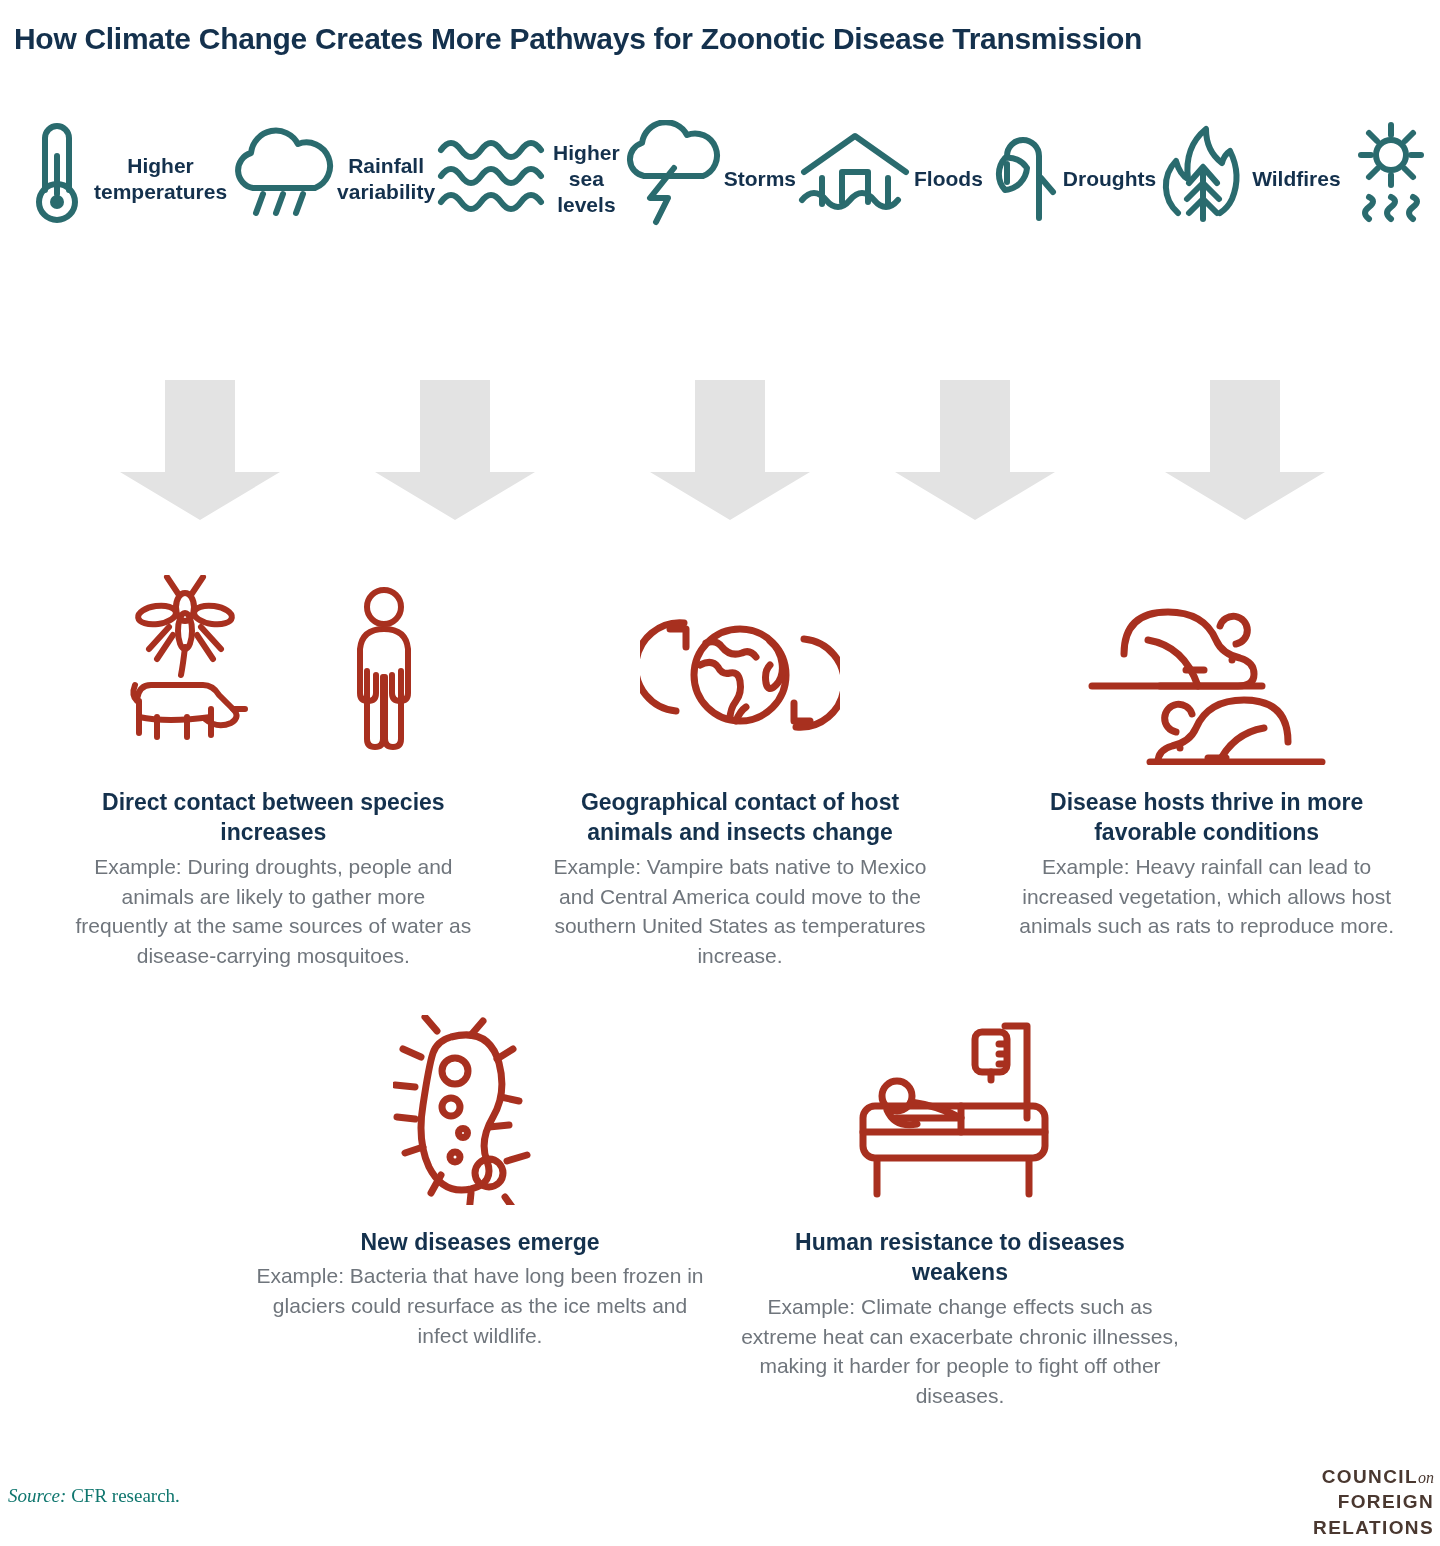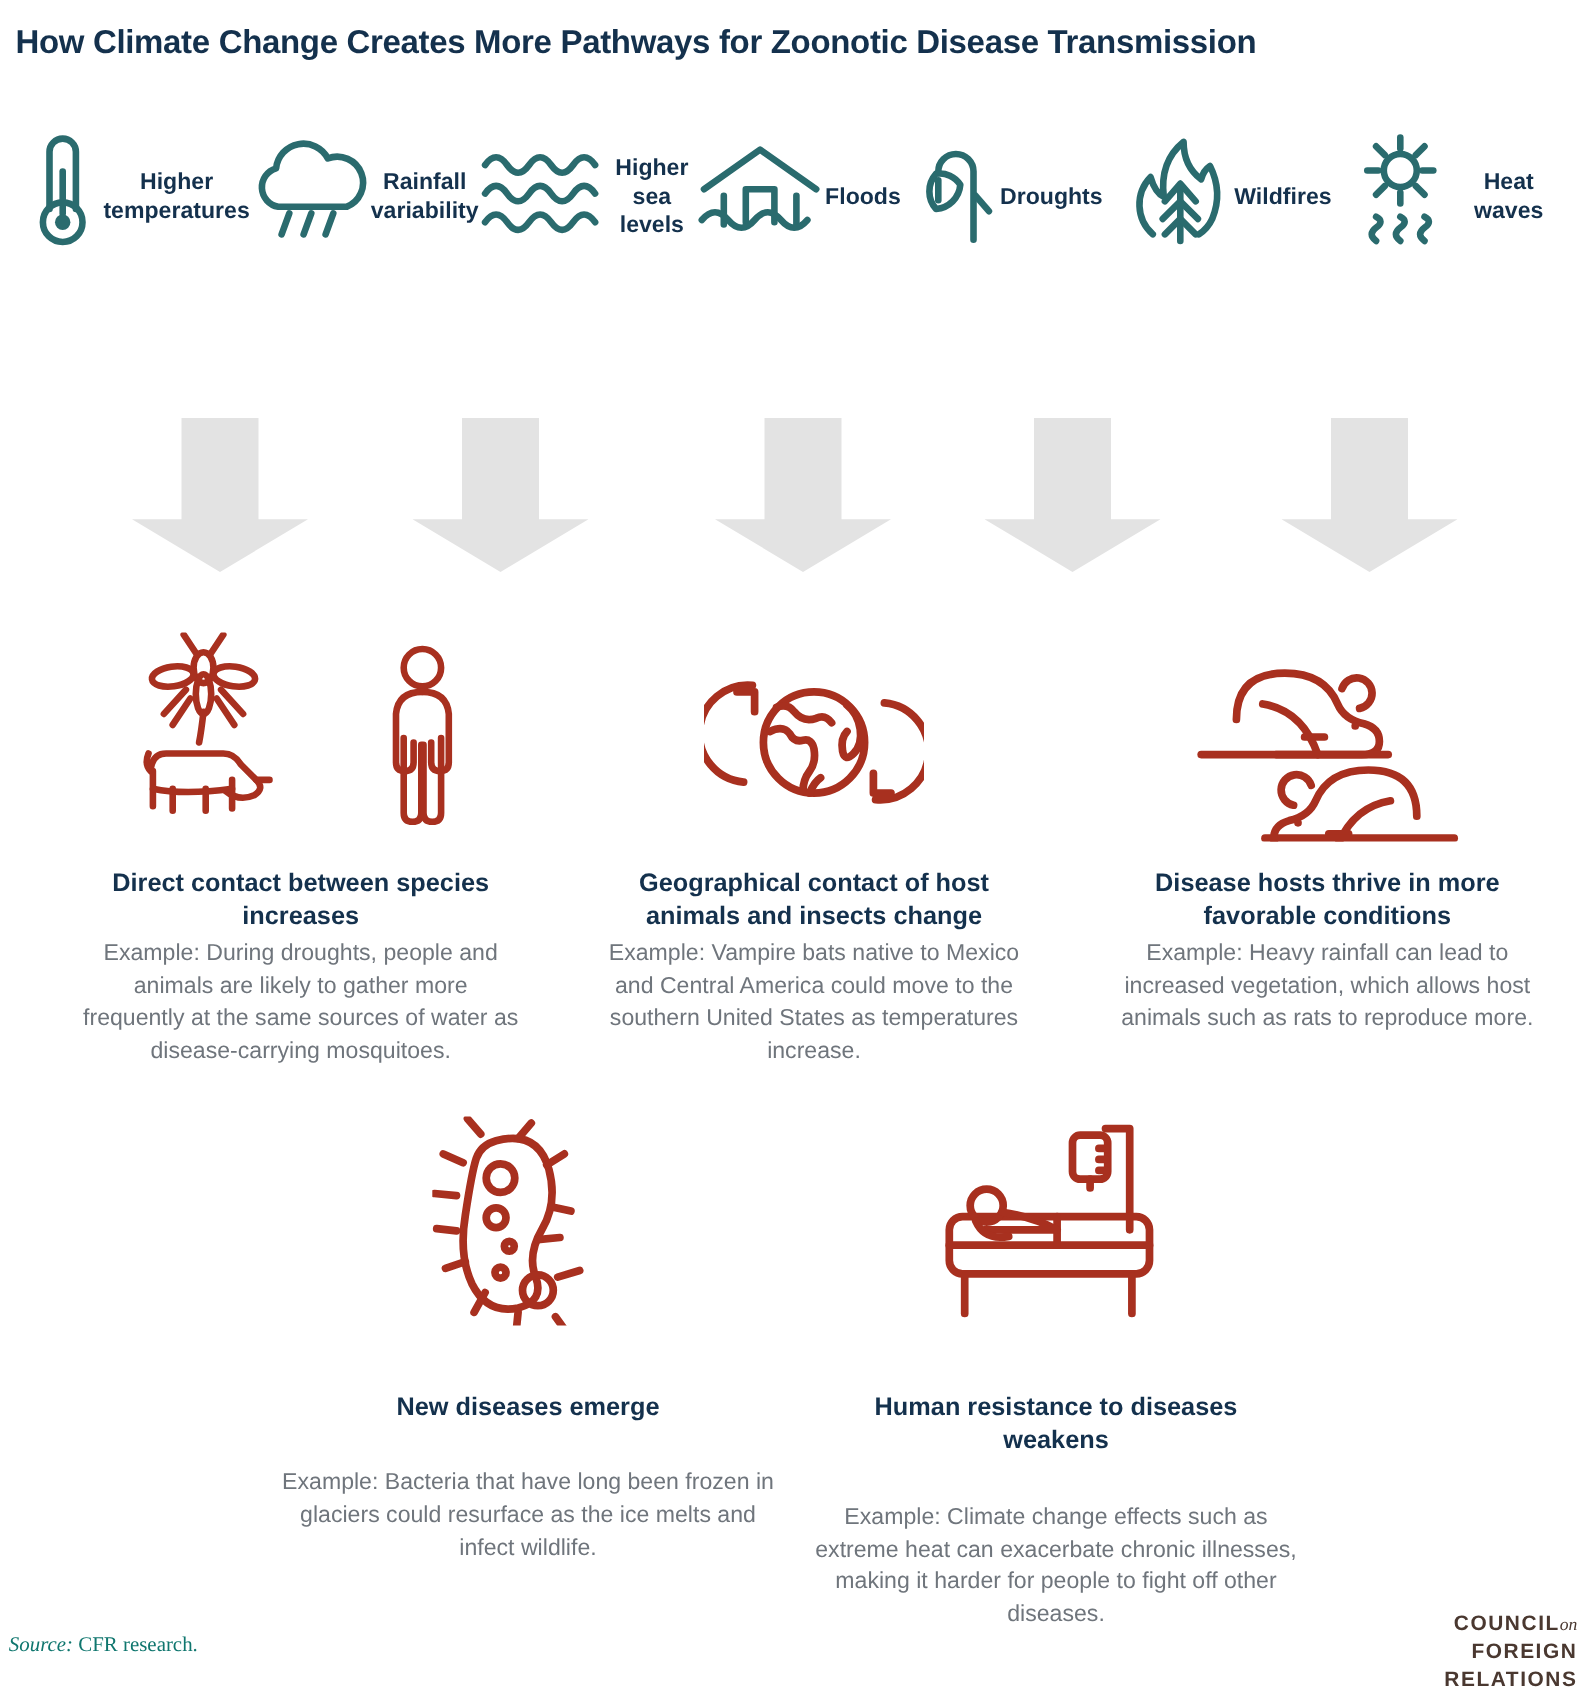--- a/index.html
+++ b/index.html
@@ -81,21 +81,21 @@
     width: 1440px;
     display: flex;
     justify-content: center;
   }
   .card {
     display: flex;
     flex-direction: column;
     align-items: center;
   }
   .row-top .card { flex: 1 1 0; }
-  .row-bottom .card { width: 480px; gap: 36px; }
+  .row-bottom .card { width: 480px; }
 
   .card .redicon {
     height: 190px;
     display: flex;
     align-items: flex-end;
     justify-content: center;
   }
   .card .head {
     margin-top: 22px;
     font-size: 23px;
@@ -183,20 +183,29 @@
     <div class="ico">
       <svg width="118" height="90" viewBox="0 0 118 90" fill="none" stroke="#2a6b6e" stroke-width="6" stroke-linecap="round">
         <path d="M6 22 q10 -14 20 0 q10 14 20 0 q10 -14 20 0 q10 14 20 0 q10 -14 20 0"></path>
         <path d="M6 48 q10 -14 20 0 q10 14 20 0 q10 -14 20 0 q10 14 20 0 q10 -14 20 0"></path>
         <path d="M6 74 q10 -14 20 0 q10 14 20 0 q10 -14 20 0 q10 14 20 0 q10 -14 20 0"></path>
       </svg>
     </div>
     <div class="lbl">Higher sea levels</div>
   </div>
 
+  <div class="driver">
+    <div class="ico">
+      <svg width="104" height="106" viewBox="0 0 104 106" fill="none" stroke="#2a6b6e" stroke-width="6" stroke-linecap="round" stroke-linejoin="round">
+        <path d="M24 56 a17 17 0 0 1 -2 -33 a24 24 0 0 1 45 -8 a18 18 0 0 1 16 41 Z"></path>
+        <path d="M54 48 L30 78 L48 78 L36 102"></path>
+      </svg>
+    </div>
+    <div class="lbl">Storms</div>
+  </div>
 
   <div class="driver">
     <div class="ico">
       <svg width="118" height="90" viewBox="0 0 118 90" fill="none" stroke="#2a6b6e" stroke-width="6" stroke-linecap="round" stroke-linejoin="round">
         <path d="M8 44 L59 8 L110 44"></path>
         <path d="M26 50 V76"></path>
         <path d="M92 50 V76"></path>
         <path d="M46 74 V44 h26 v30"></path>
         <path d="M6 72 q12 -14 24 0 q12 14 24 0 q12 -14 24 0 q12 14 24 0"></path>
       </svg>

